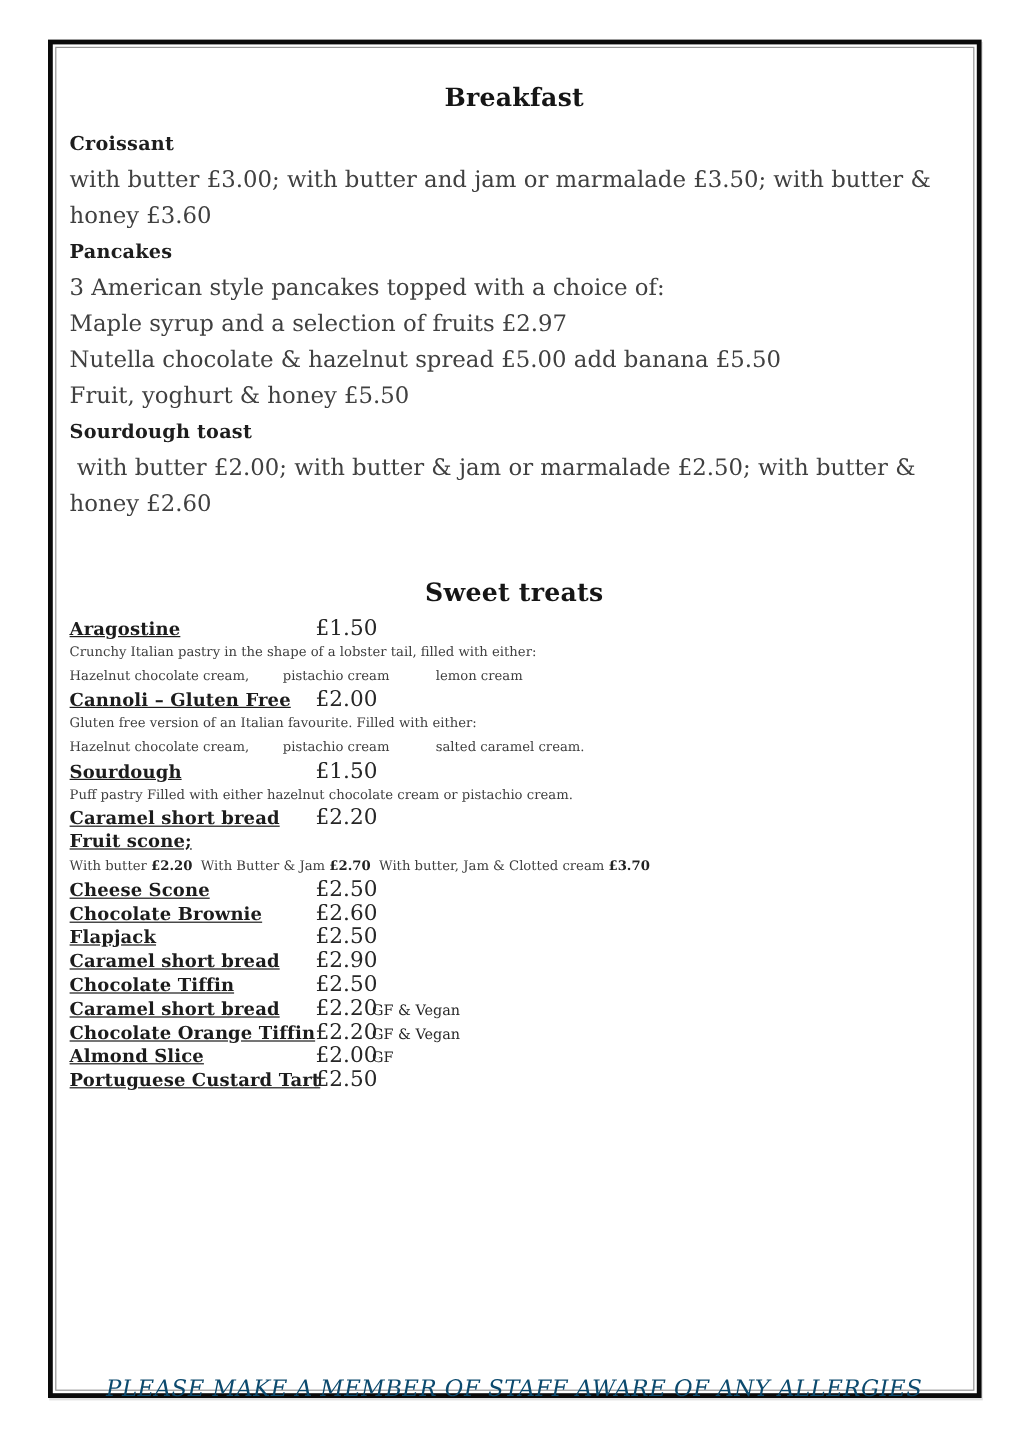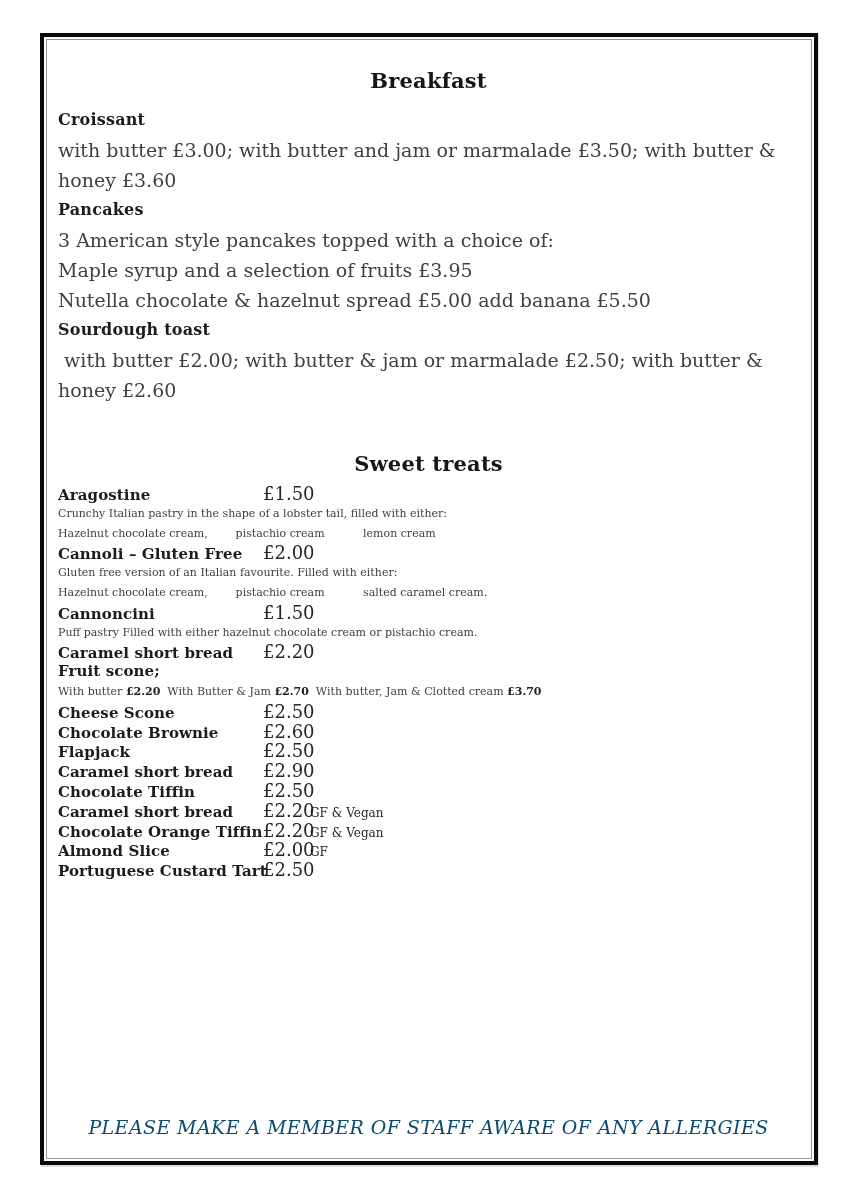--- a/index.html
+++ b/index.html
@@ -58,20 +58,21 @@
     height: 19.8px;
   }
   .st-name {
     width: 205px;
     flex: 0 0 205px;
     font-size: 15px;
     font-weight: bold;
     color: #1c1c1c;
     letter-spacing: 0.1px;
     white-space: nowrap;
+    text-decoration: underline;
   }
   .st-price {
     width: 47px;
     flex: 0 0 47px;
     font-size: 18px;
     color: #262626;
     white-space: nowrap;
   }
   .st-tag {
     font-size: 12px;
@@ -104,43 +105,44 @@
     <div class="frame-inner">
       <div class="content">
 
         <h1 class="section-title bf-title">Breakfast</h1>
 
         <div class="bf-blocks">
             <div class="bf-block bf-heading">Croissant</div>
             <div class="bf-block bf-body">with butter £3.00; with butter and jam or marmalade £3.50; with butter &amp; honey £3.60</div>
             <div class="bf-block bf-heading">Pancakes</div>
             <div class="bf-block bf-body">3 American style pancakes topped with a choice of:</div>
-            <div class="bf-block bf-body">Maple syrup and a selection of fruits £3.95</div>
+            <div class="bf-block bf-body">Maple syrup and a selection of fruits £2.97</div>
             <div class="bf-block bf-body">Nutella chocolate &amp; hazelnut spread £5.00 add banana £5.50</div>
+            <div class="bf-block bf-body">Fruit, yoghurt &amp; honey £5.50</div>
             <div class="bf-block bf-heading">Sourdough toast</div>
             <div class="bf-block bf-body"> with butter £2.00; with butter &amp; jam or marmalade £2.50; with butter &amp; honey £2.60</div>
           </div>
 
         <h1 class="section-title st-title">Sweet treats</h1>
 
         <div class="st-list">
             <div class="st-row">
               <span class="st-name">Aragostine</span>
               <span class="st-price">£1.50</span>
             </div>
             <div class="st-desc">Crunchy Italian pastry in the shape of a lobster tail, filled with either:</div>
             <div class="st-desc">Hazelnut chocolate cream,        pistachio cream           lemon cream</div>
             <div class="st-row">
               <span class="st-name">Cannoli – Gluten Free</span>
               <span class="st-price">£2.00</span>
             </div>
             <div class="st-desc">Gluten free version of an Italian favourite. Filled with either:</div>
             <div class="st-desc">Hazelnut chocolate cream,        pistachio cream           salted caramel cream.</div>
             <div class="st-row">
-              <span class="st-name">Cannoncini</span>
+              <span class="st-name">Sourdough</span>
               <span class="st-price">£1.50</span>
             </div>
             <div class="st-desc">Puff pastry Filled with either hazelnut chocolate cream or pistachio cream.</div>
             <div class="st-row">
               <span class="st-name">Caramel short bread</span>
               <span class="st-price">£2.20</span>
             </div>
             <div class="st-row">
               <span class="st-name">Fruit scone;</span>
               <span class="st-price"></span>

